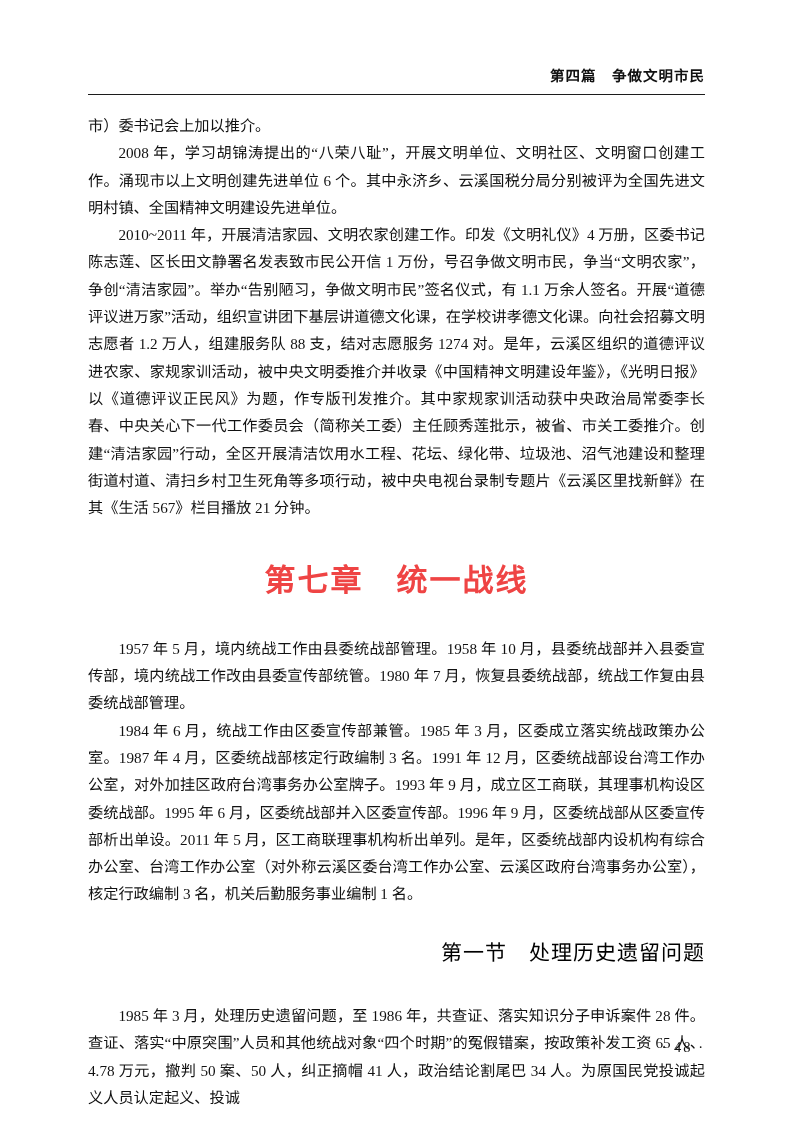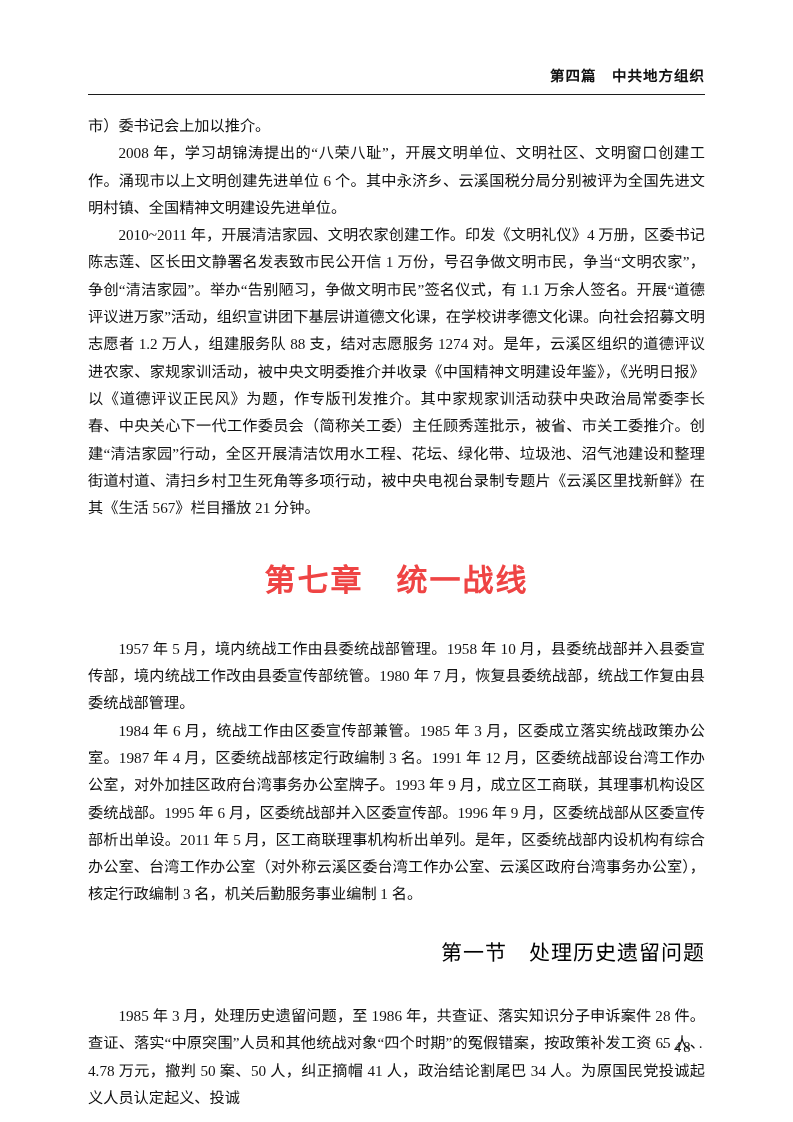--- a/index.html
+++ b/index.html
@@ -77,21 +77,21 @@
     color: #111;
     letter-spacing: 2px;
   }
 </style>
 </head>
 <body>
 
 <div class="page">
 
   <div class="running-head">
-    <span>第四篇　中共地方组织</span>
+    <span>第四篇　争做文明市民</span>
   </div>
   <hr class="head-rule">
 
   <div class="body-text">
 
     <p class="no-indent">市）委书记会上加以推介。</p>
 
 
     <p>2008 年，学习胡锦涛提出的“八荣八耻”，开展文明单位、文明社区、文明窗口创建工作。涌现市以上文明创建先进单位 6 个。其中永济乡、云溪国税分局分别被评为全国先进文明村镇、全国精神文明建设先进单位。</p>
 

